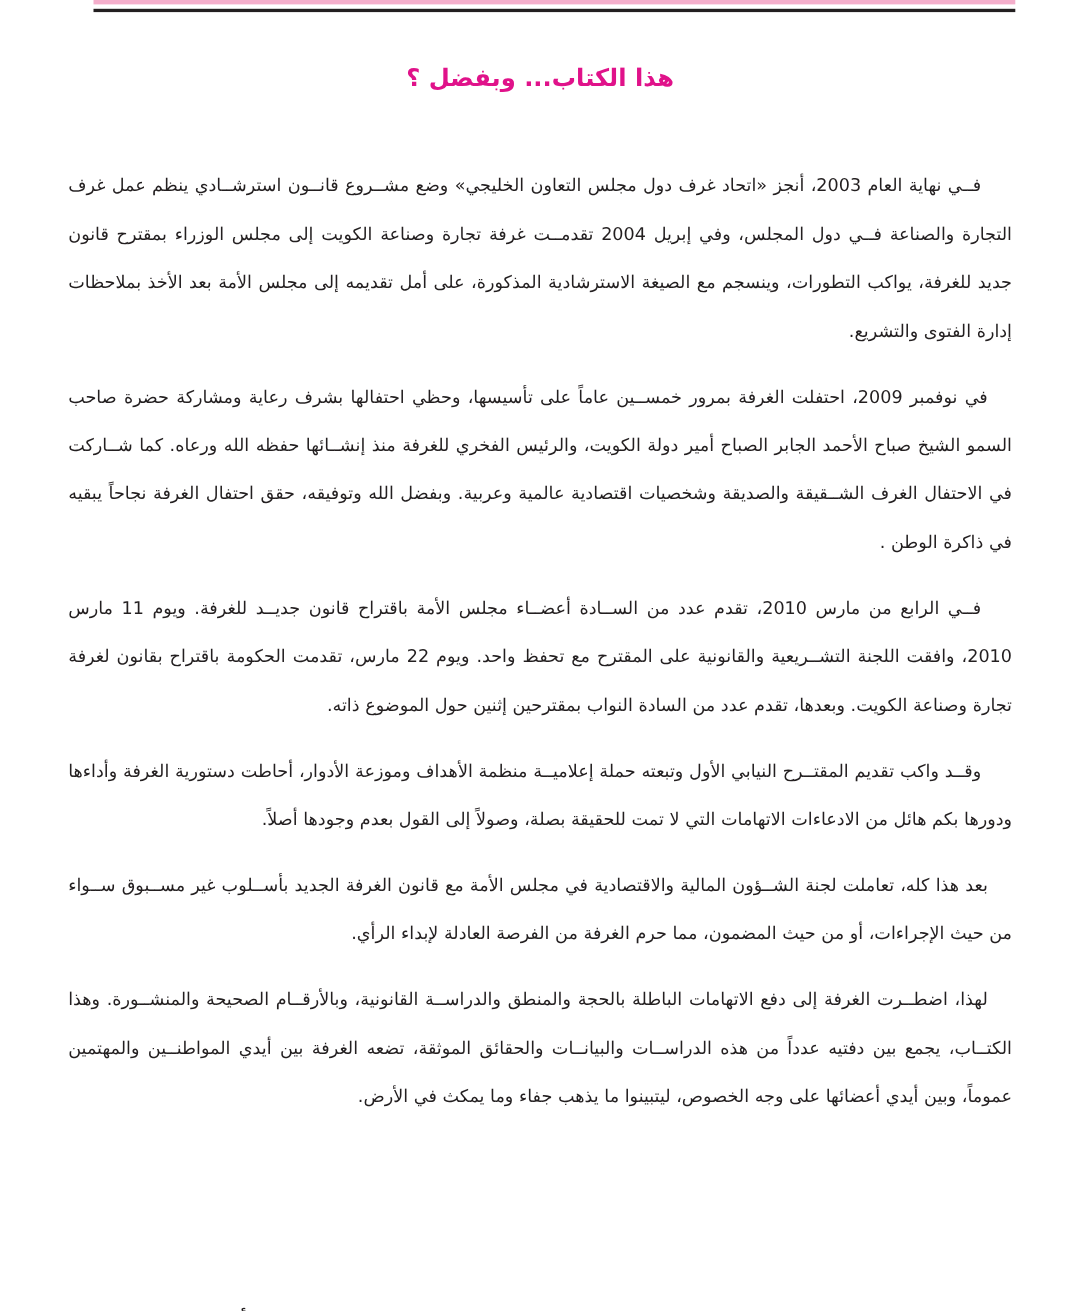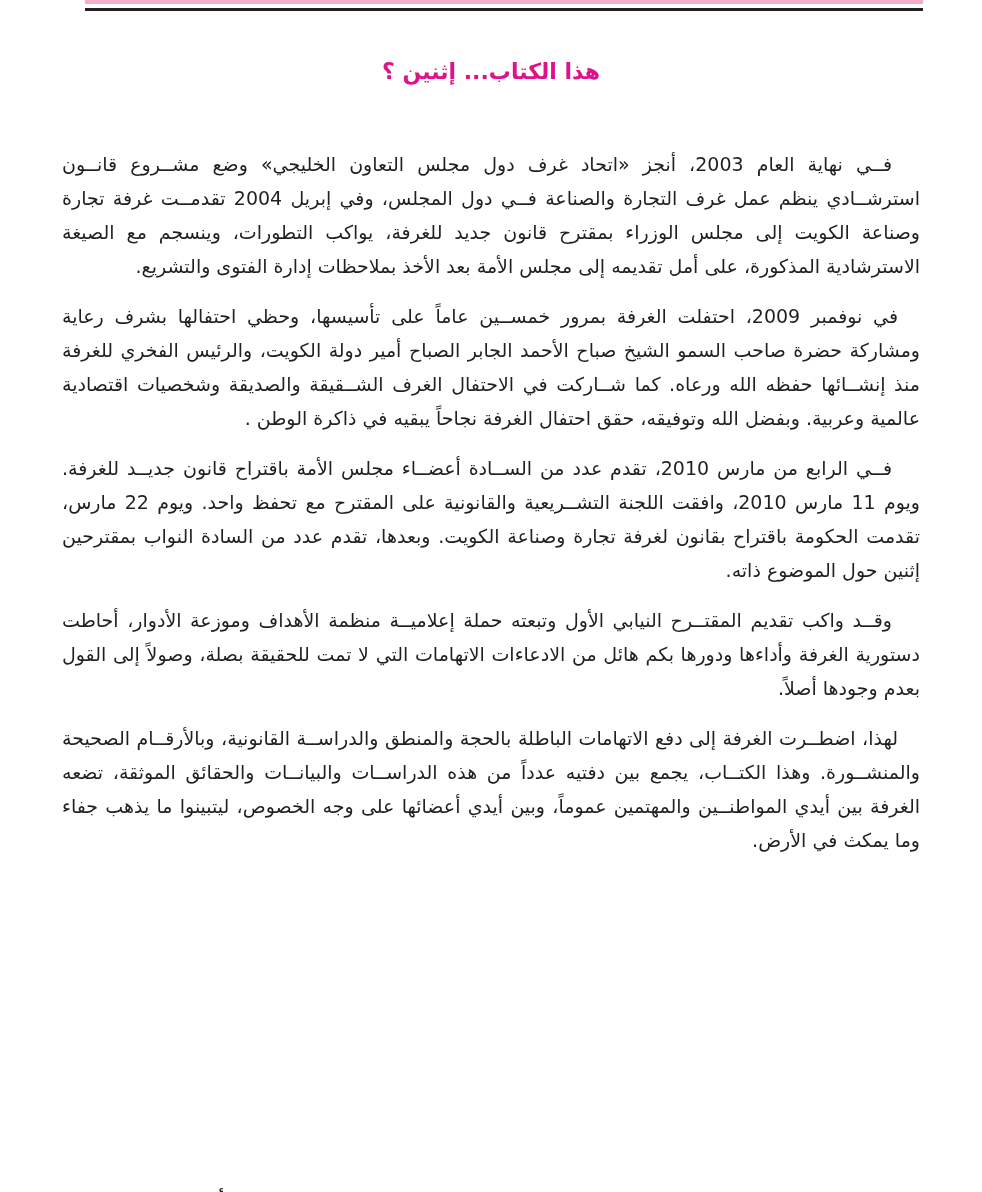--- a/index.html
+++ b/index.html
@@ -45,22 +45,22 @@
       letter-spacing: 0;
     }
     .body-text {
       position: absolute;
       top: 147px;
       left: 62px;
       width: 858px;
       direction: rtl;
       text-align: justify;
       text-align-last: right;
-      font-size: 19px;
-      line-height: 34px;
+      font-size: 16px;
+      line-height: 44px;
     }
     .paragraph {
       margin: 0 0 16px 0;
       text-indent: 28px;
     }
     .paragraph.no-indent {
       text-indent: 22px;
     }
     .cut-line {
       position: absolute;
@@ -74,23 +74,24 @@
       font-weight: bold;
       white-space: nowrap;
     }
   </style>
 </head>
 <body>
 
 <div class="top-rule-pink"></div>
 <div class="top-rule-dark"></div>
 
-<h1 class="page-title">هذا الكتاب... إثنين ؟</h1>
+<h1 class="page-title">هذا الكتاب... وبفضل ؟</h1>
 
 <div class="body-text">
   <p class="paragraph">فــي نهاية العام 2003، أنجز «اتحاد غرف دول مجلس التعاون الخليجي» وضع مشــروع قانــون استرشــادي ينظم عمل غرف التجارة والصناعة فــي دول المجلس، وفي إبريل 2004 تقدمــت غرفة تجارة وصناعة الكويت إلى مجلس الوزراء بمقترح قانون جديد للغرفة، يواكب التطورات، وينسجم مع الصيغة الاسترشادية المذكورة، على أمل تقديمه إلى مجلس الأمة بعد الأخذ بملاحظات إدارة الفتوى والتشريع.</p>
   <p class="paragraph no-indent">في نوفمبر 2009، احتفلت الغرفة بمرور خمســين عاماً على تأسيسها، وحظي احتفالها بشرف رعاية ومشاركة حضرة صاحب السمو الشيخ صباح الأحمد الجابر الصباح أمير دولة الكويت، والرئيس الفخري للغرفة منذ إنشــائها حفظه الله ورعاه. كما شــاركت في الاحتفال الغرف الشــقيقة والصديقة وشخصيات اقتصادية عالمية وعربية. وبفضل الله وتوفيقه، حقق احتفال الغرفة نجاحاً يبقيه في ذاكرة الوطن .</p>
   <p class="paragraph">فــي الرابع من مارس 2010، تقدم عدد من الســادة أعضــاء مجلس الأمة باقتراح قانون جديــد للغرفة. ويوم 11 مارس 2010، وافقت اللجنة التشــريعية والقانونية على المقترح مع تحفظ واحد. ويوم 22 مارس، تقدمت الحكومة باقتراح بقانون لغرفة تجارة وصناعة الكويت. وبعدها، تقدم عدد من السادة النواب بمقترحين إثنين حول الموضوع ذاته.</p>
   <p class="paragraph">وقــد واكب تقديم المقتــرح النيابي الأول وتبعته حملة إعلاميــة منظمة الأهداف وموزعة الأدوار، أحاطت دستورية الغرفة وأداءها ودورها بكم هائل من الادعاءات الاتهامات التي لا تمت للحقيقة بصلة، وصولاً إلى القول بعدم وجودها أصلاً.</p>
+  <p class="paragraph no-indent">بعد هذا كله، تعاملت لجنة الشــؤون المالية والاقتصادية في مجلس الأمة مع قانون الغرفة الجديد بأســلوب غير مســبوق ســواء من حيث الإجراءات، أو من حيث المضمون، مما حرم الغرفة من الفرصة العادلة لإبداء الرأي.</p>
   <p class="paragraph no-indent">لهذا، اضطــرت الغرفة إلى دفع الاتهامات الباطلة بالحجة والمنطق والدراســة القانونية، وبالأرقــام الصحيحة والمنشــورة. وهذا الكتــاب، يجمع بين دفتيه عدداً من هذه الدراســات والبيانــات والحقائق الموثقة، تضعه الغرفة بين أيدي المواطنــين والمهتمين عموماً، وبين أيدي أعضائها على وجه الخصوص، ليتبينوا ما يذهب جفاء وما يمكث في الأرض.</p>
 </div>
 
 <div class="cut-line">الأمانة العامة</div>
 
 </body></html>

